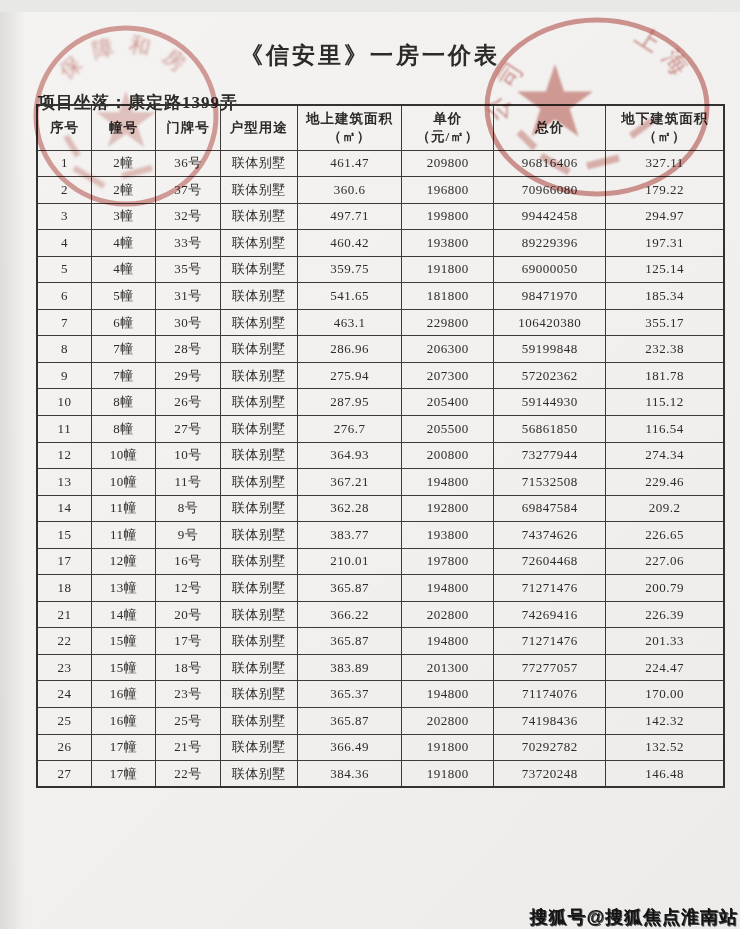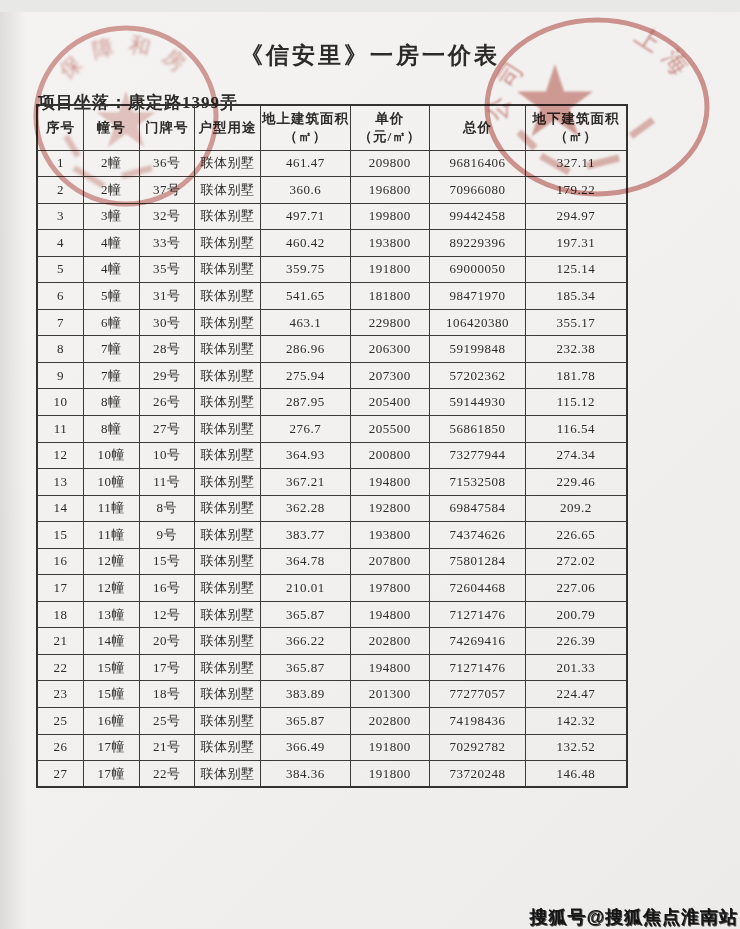--- a/index.html
+++ b/index.html
@@ -17,21 +17,21 @@
   }
   .doc-title {
     position:absolute; top:28px; left:0; right:0; text-align:center;
     font-size:23px; font-weight:700; letter-spacing:3px;
   }
   .location-line {
     position:absolute; top:79px; left:38px;
     font-size:17px; font-weight:700; letter-spacing:1px;
   }
   table.price-table {
-    position:absolute; left:36px; top:92px; width:592px;
+    position:absolute; left:36px; top:92px; width:689px;
     border-collapse:collapse; table-layout:fixed;
     border:2px solid #34322f;
   }
   .price-table th, .price-table td {
     border:1px solid #3d3b38; text-align:center; vertical-align:middle;
     overflow:hidden; padding:0;
   }
   .price-table th {
     height:45px; font-size:13.5px; font-weight:700;
     white-space:pre-line; line-height:1.3; letter-spacing:1px;
@@ -232,30 +232,20 @@
           <td>15</td>
           <td>11幢</td>
           <td>9号</td>
           <td>联体别墅</td>
           <td>383.77</td>
           <td>193800</td>
           <td>74374626</td>
           <td>226.65</td>
         </tr>
         <tr>
-          <td>16</td>
-          <td>12幢</td>
-          <td>15号</td>
-          <td>联体别墅</td>
-          <td>364.78</td>
-          <td>207800</td>
-          <td>75801284</td>
-          <td>272.02</td>
-        </tr>
-        <tr>
           <td>17</td>
           <td>12幢</td>
           <td>16号</td>
           <td>联体别墅</td>
           <td>210.01</td>
           <td>197800</td>
           <td>72604468</td>
           <td>227.06</td>
         </tr>
         <tr>
@@ -290,20 +280,30 @@
         </tr>
         <tr>
           <td>23</td>
           <td>15幢</td>
           <td>18号</td>
           <td>联体别墅</td>
           <td>383.89</td>
           <td>201300</td>
           <td>77277057</td>
           <td>224.47</td>
+        </tr>
+        <tr>
+          <td>24</td>
+          <td>16幢</td>
+          <td>23号</td>
+          <td>联体别墅</td>
+          <td>365.37</td>
+          <td>194800</td>
+          <td>71174076</td>
+          <td>170.00</td>
         </tr>
         <tr>
           <td>25</td>
           <td>16幢</td>
           <td>25号</td>
           <td>联体别墅</td>
           <td>365.87</td>
           <td>202800</td>
           <td>74198436</td>
           <td>142.32</td>

